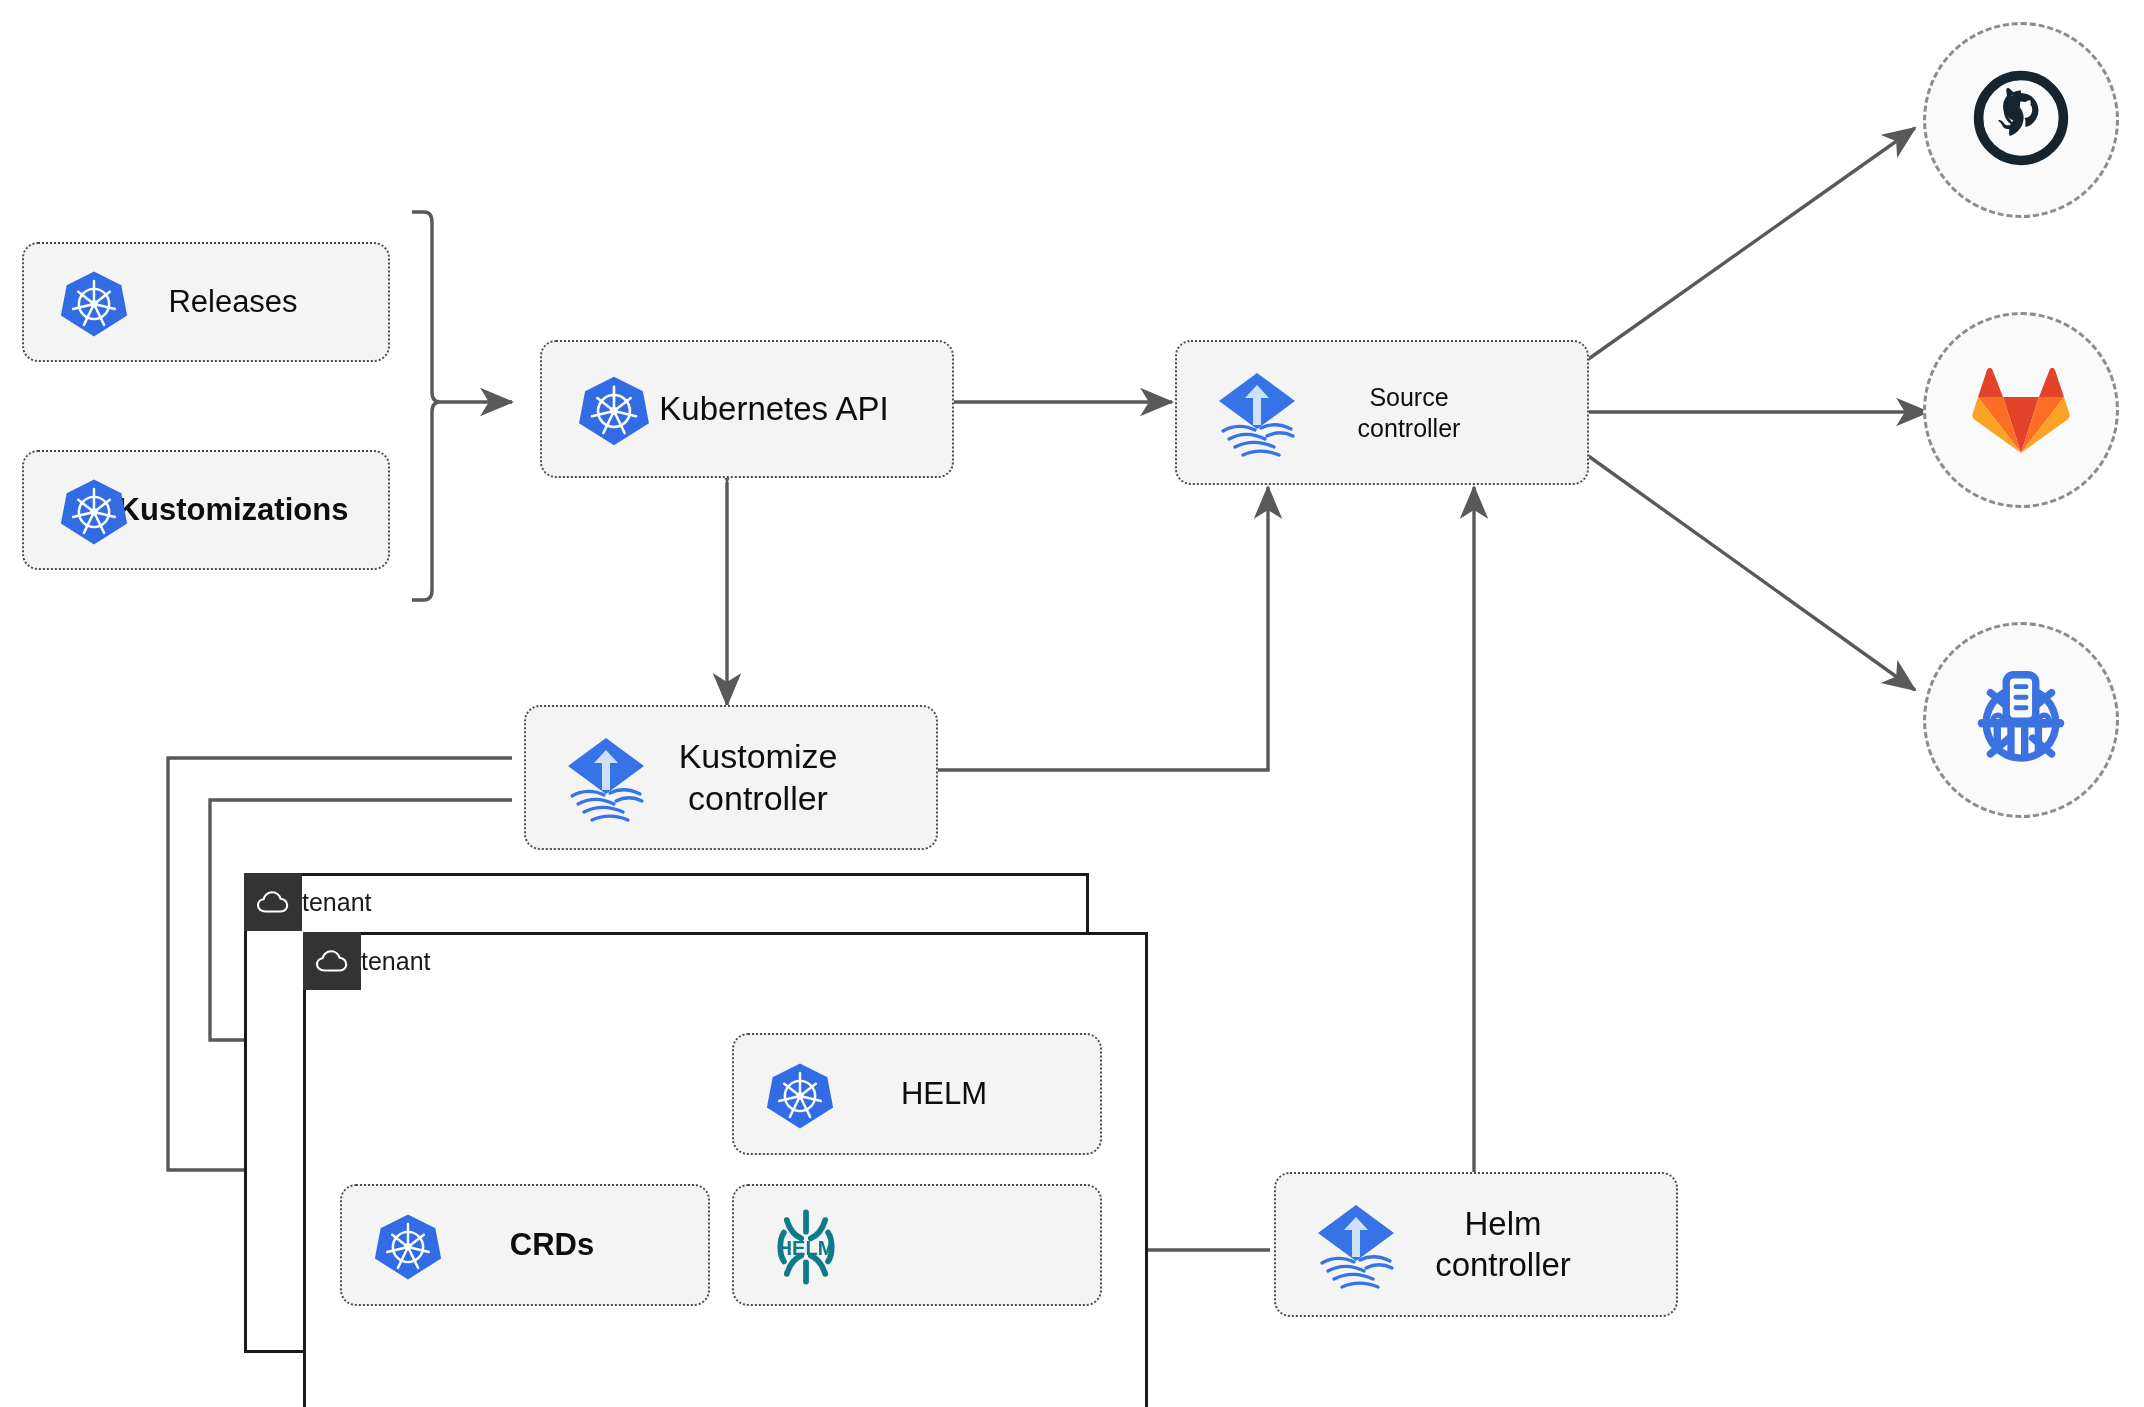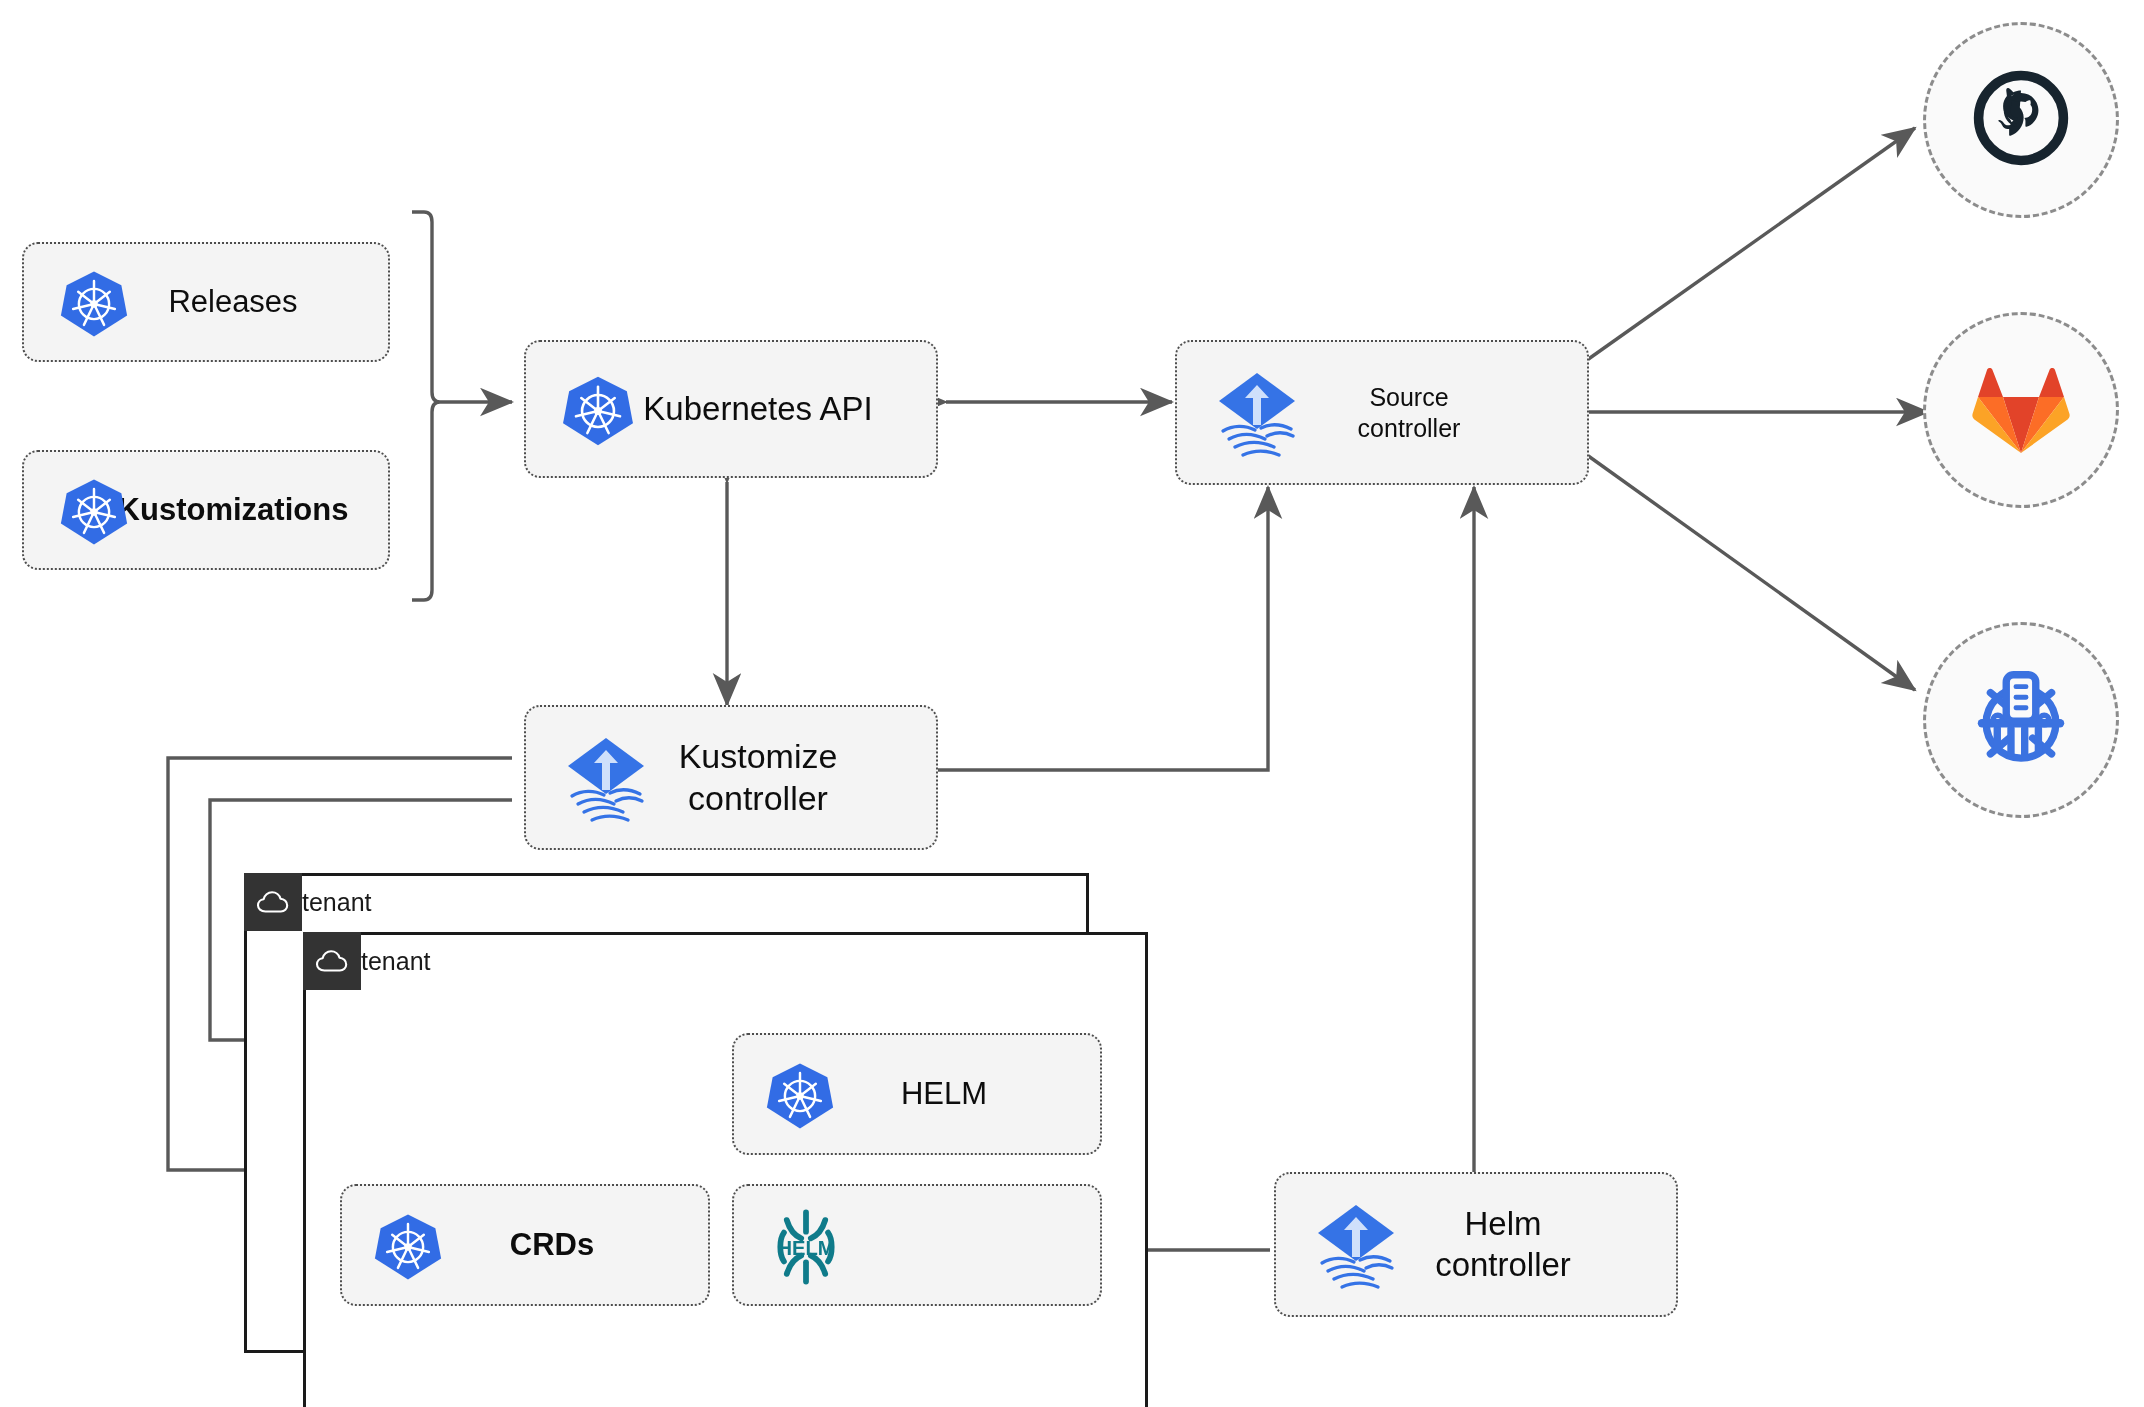--- a/index.html
+++ b/index.html
@@ -188,21 +188,21 @@
           <line x1="50" y1="50" x2="64" y2="79"></line>
           <line x1="50" y1="50" x2="36" y2="79"></line>
           <line x1="50" y1="50" x2="21" y2="57"></line>
           <line x1="50" y1="50" x2="28" y2="33"></line>
         </g>
       </svg>
     </div>
     <div class="lbl" style="font-size:31px;font-weight:bold;">Kustomizations</div>
   </div>
 
-  <div class="node" style="left:524px; top:340px; width:414px; height:138px;">
+  <div class="node" style="left:540px; top:340px; width:414px; height:138px;">
     <div class="ico" style="left:34px; top:31px; width:76px; height:76px;">
       <svg width="76" height="76" viewBox="0 0 100 100">
         <polygon points="50,5 88,24 96,66 50,95 4,66 12,24" fill="#326ce5"></polygon>
         <g fill="none" stroke="#ffffff" stroke-width="3.4" stroke-linecap="round">
           <circle cx="50" cy="50" r="21"></circle>
           <circle cx="50" cy="50" r="5.2" fill="#ffffff" stroke="none"></circle>
           <line x1="50" y1="50" x2="50" y2="18"></line>
           <line x1="50" y1="50" x2="72" y2="33"></line>
           <line x1="50" y1="50" x2="79" y2="57"></line>
           <line x1="50" y1="50" x2="64" y2="79"></line>

